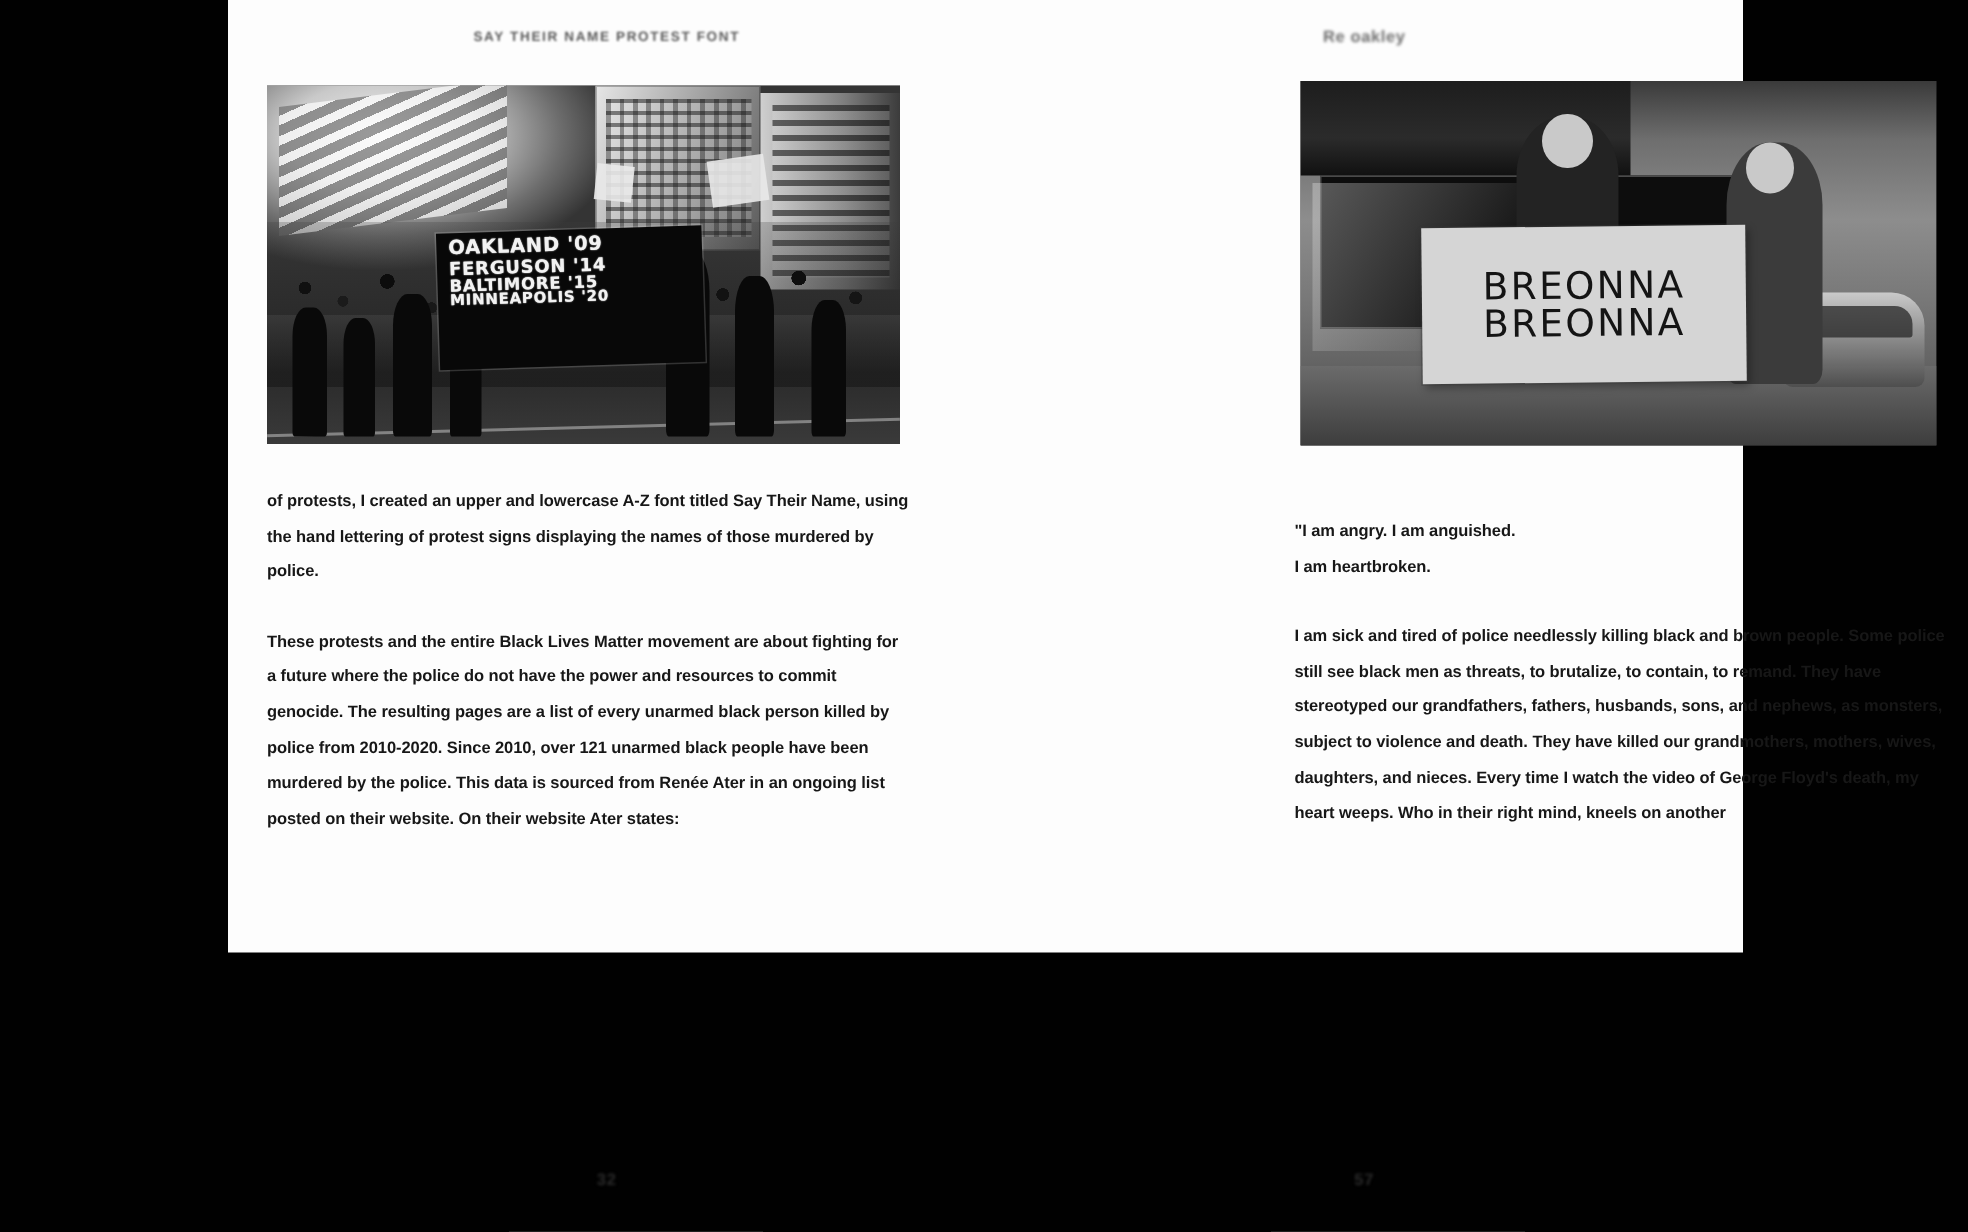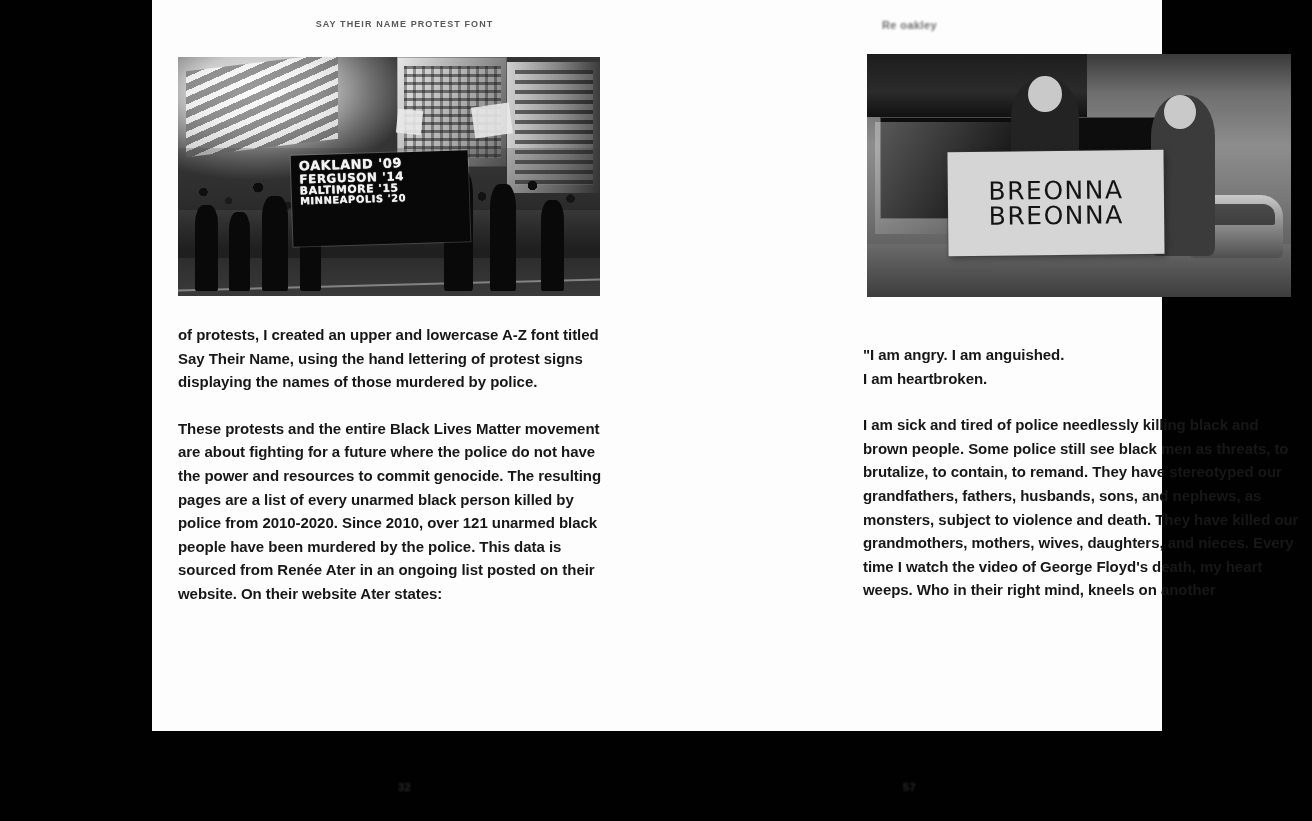--- a/index.html
+++ b/index.html
@@ -19,21 +19,21 @@
     height: 821px;
     background: #010101;
   }
 
   
   #spread {
     position: absolute;
     left: 152px;
     top: 0px;
     width: 1010px;
-    height: 731px;
+    height: 635px;
     background: #fdfdfd;
   }
 
   .page {
     position: absolute;
     top: 0;
     height: 821px;
   }
   #page-left  { left: 0px;   width: 505px; }
   #page-right { left: 505px; width: 505px; }
@@ -253,21 +253,21 @@
     font-size: 25px;
     line-height: 1.02;
     letter-spacing: 1.5px;
   }
 
   
   .col {
     position: absolute;
     font-family: "Liberation Sans", sans-serif;
     font-weight: 700;
-    font-size: 15px;
+    font-size: 11px;
     line-height: 23.6px;
     color: #171717;
     letter-spacing: -0.05px;
     filter: blur(0.32px);
   }
   #col-left  { left: 26px;  top: 323px; width: 428px; }
   #col-right { left: 206px; top: 343px; width: 436px; }
 
   .para { margin: 0 0 23px 0; }
   .para:last-child { margin-bottom: 0; }

